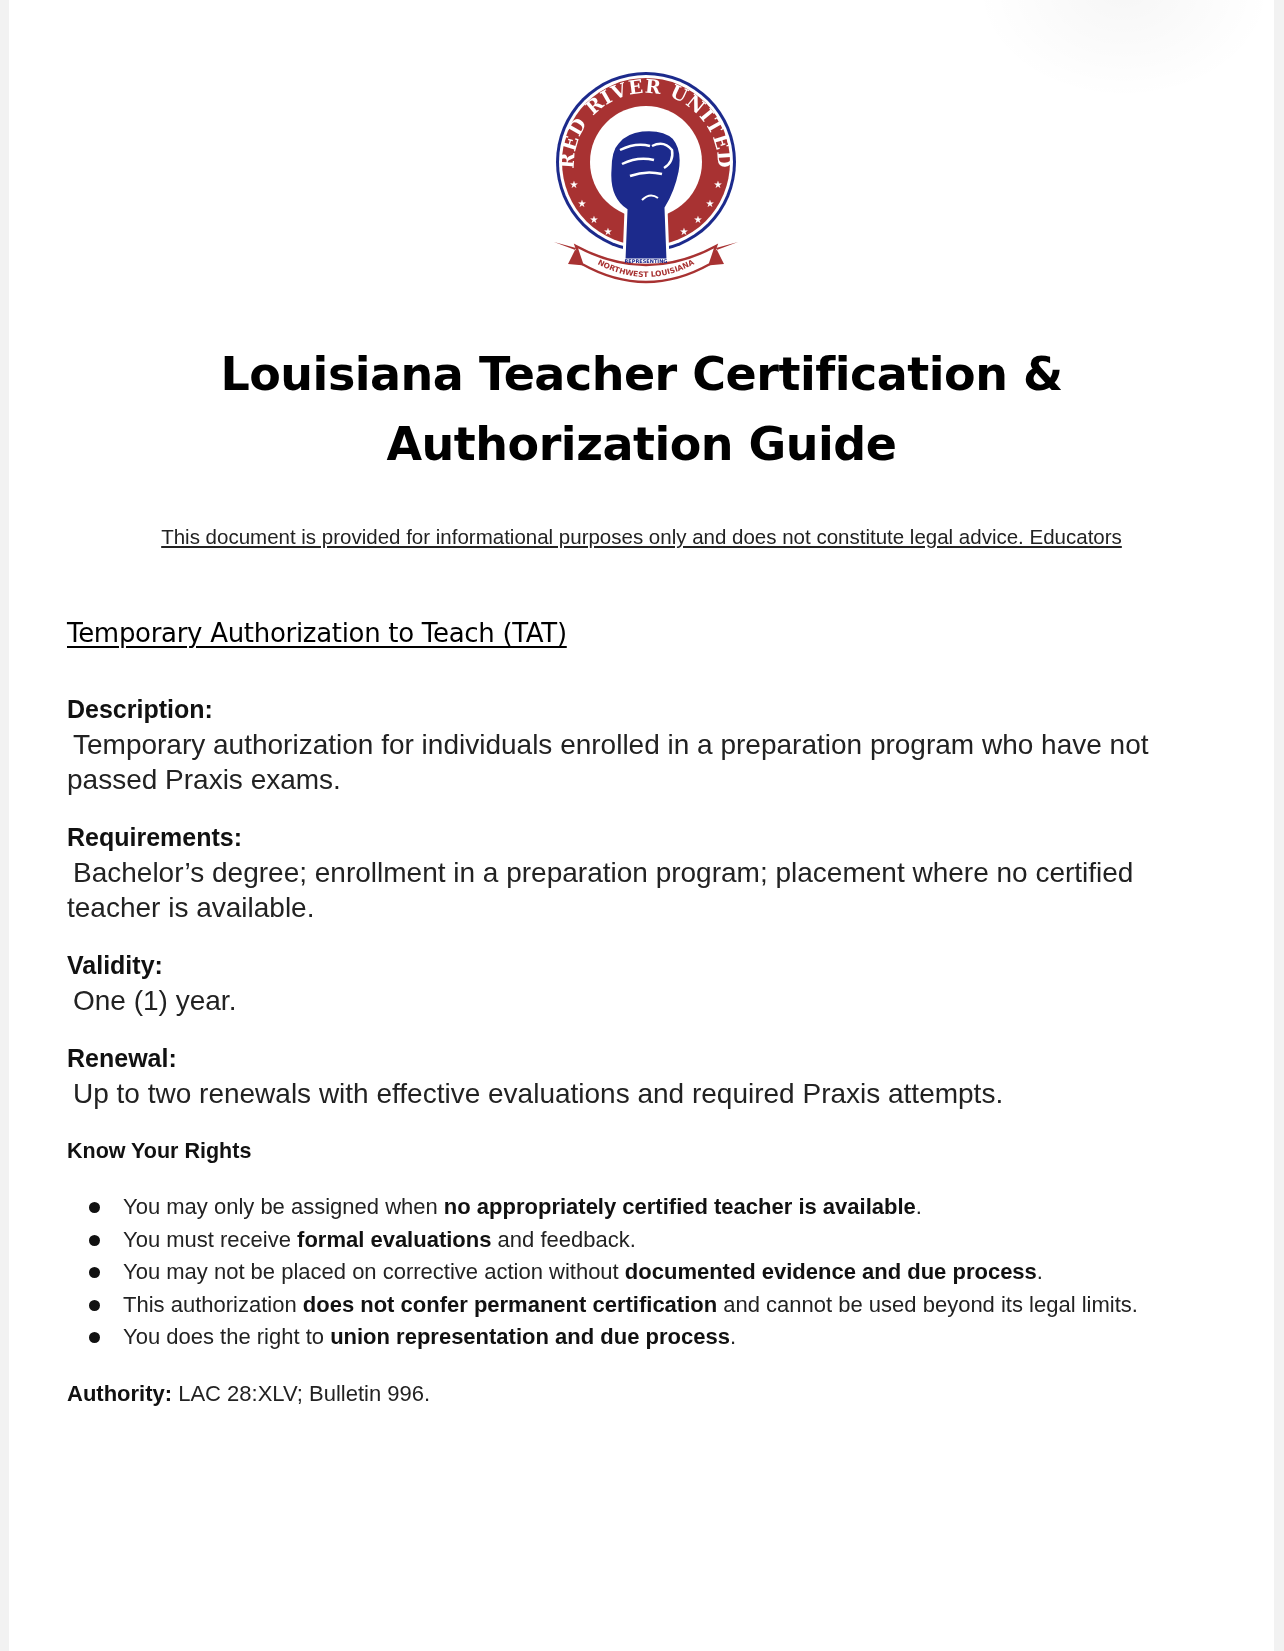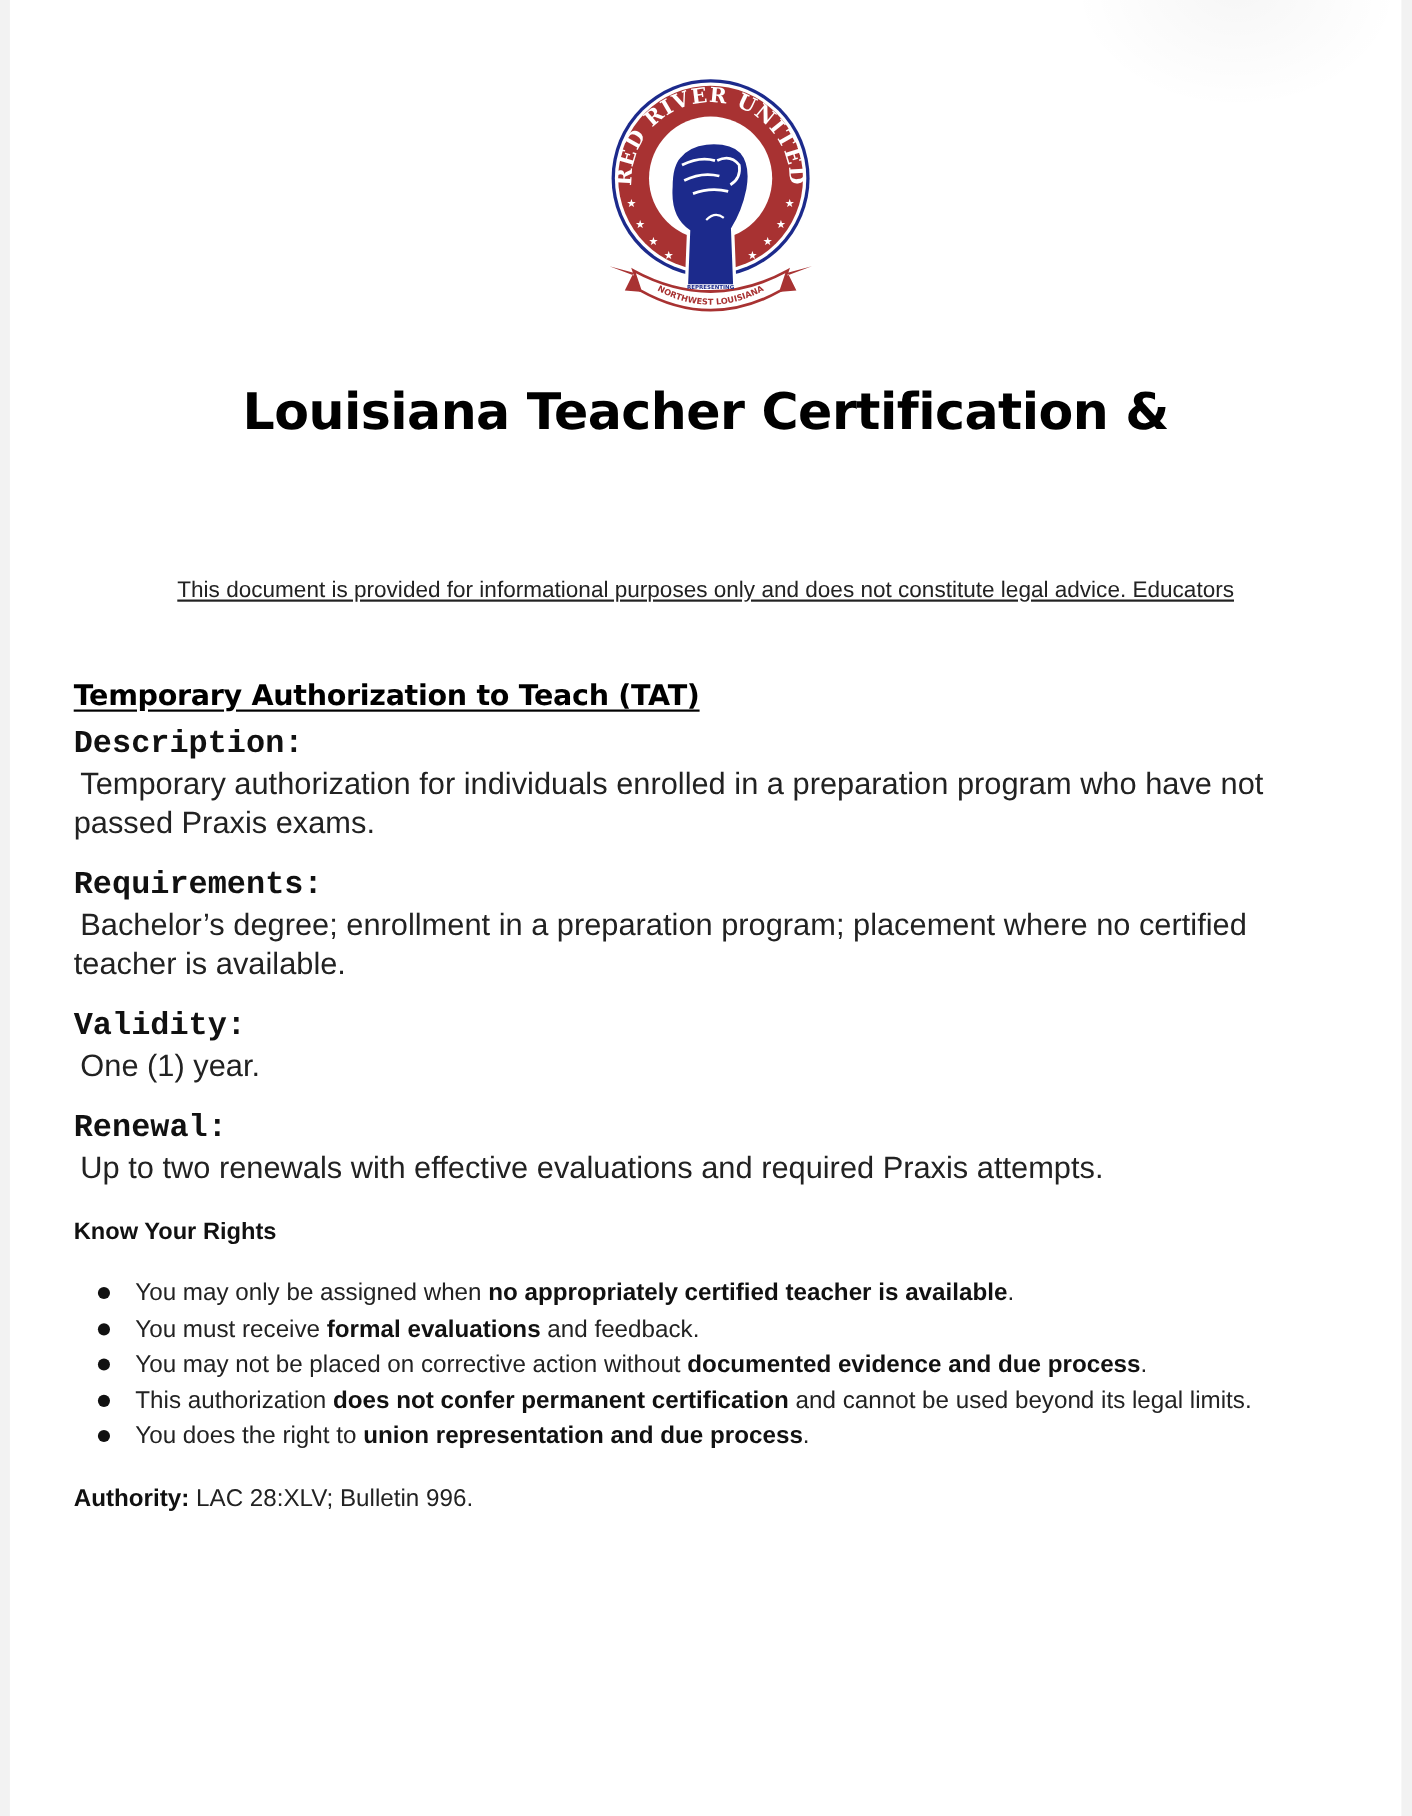--- a/index.html
+++ b/index.html
@@ -65,36 +65,35 @@
       text-decoration: underline;
     }
     .content {
       position: absolute;
       left: 58px;
       top: 615px;
       width: 1140px;
     }
     .section-heading {
       font-family: "DejaVu Sans", sans-serif;
-      font-weight: bold;
+      font-weight: normal;
       font-size: 26px;
       text-decoration: underline;
       text-underline-offset: 4px;
       color: #000;
-      margin: 0 0 10px 0;
+      margin: 0 0 42px 0;
       line-height: 36px;
       letter-spacing: -0.3px;
     }
     .field-label {
       font-weight: bold;
-      font-size: 29px;
+      font-size: 25px;
       line-height: 32px;
       color: #111;
       margin: 0;
-      font-family: Liberation Mono, monospace;
     }
     .field-value {
       font-size: 28px;
       line-height: 35px;
       color: #222;
       margin: 2px 0 24px 0;
       padding-left: 6px;
     }
     .field-value.wrap {
       padding-left: 0;
@@ -188,20 +187,21 @@
         <text x="100" y="193" font-family="DejaVu Sans, sans-serif" font-weight="bold" font-size="5" fill="#1c2a8c" text-anchor="middle">REPRESENTING</text>
         <text font-family="DejaVu Sans, sans-serif" font-weight="bold" font-size="7.5" fill="#a83232">
           <textPath href="#arcBanner" startOffset="50%" text-anchor="middle">NORTHWEST LOUISIANA</textPath>
         </text>
       </g>
     </svg>
   </div>
 
   <div class="title">
     <div>Louisiana Teacher Certification &amp;</div>
+    <div>Authorization Guide</div>
   </div>
 
   <div class="disclaimer">
     <div>This document is provided for informational purposes only and does not constitute legal advice. Educators</div>
   </div>
 
   <div class="content">
     <h2 class="section-heading">Temporary Authorization to Teach (TAT)</h2>
 
     <div>

